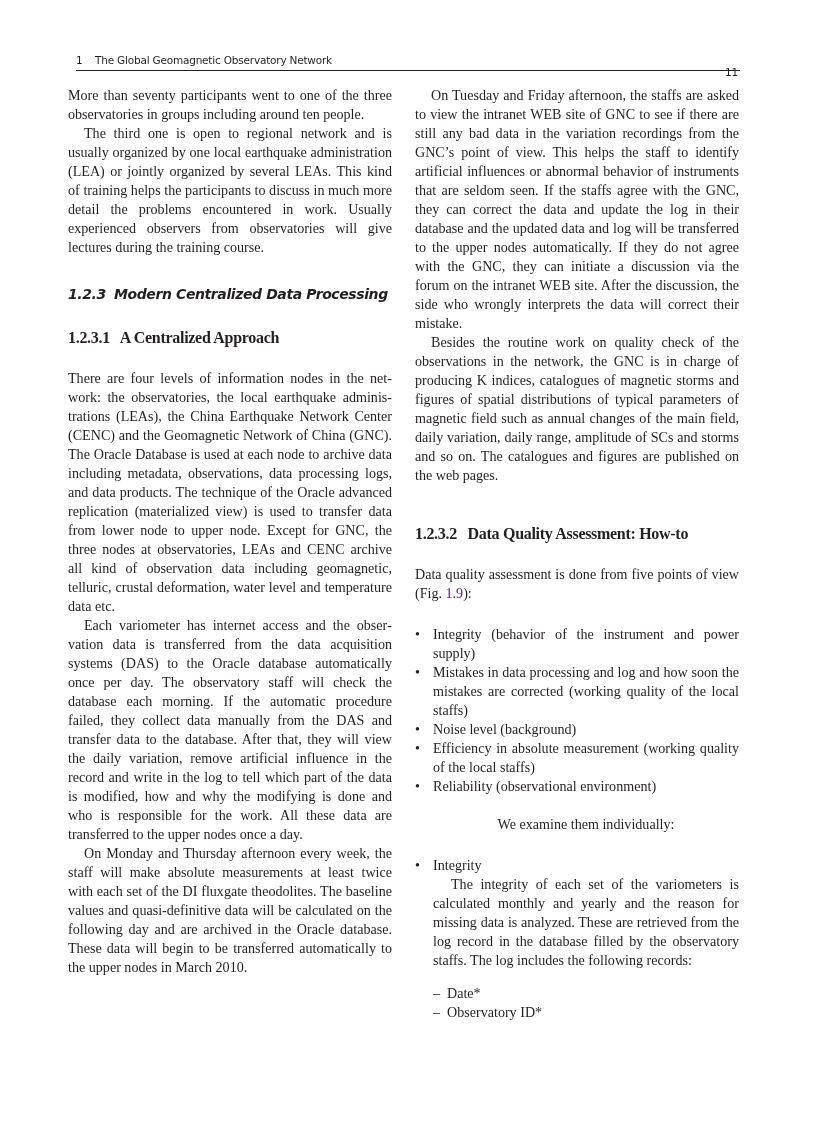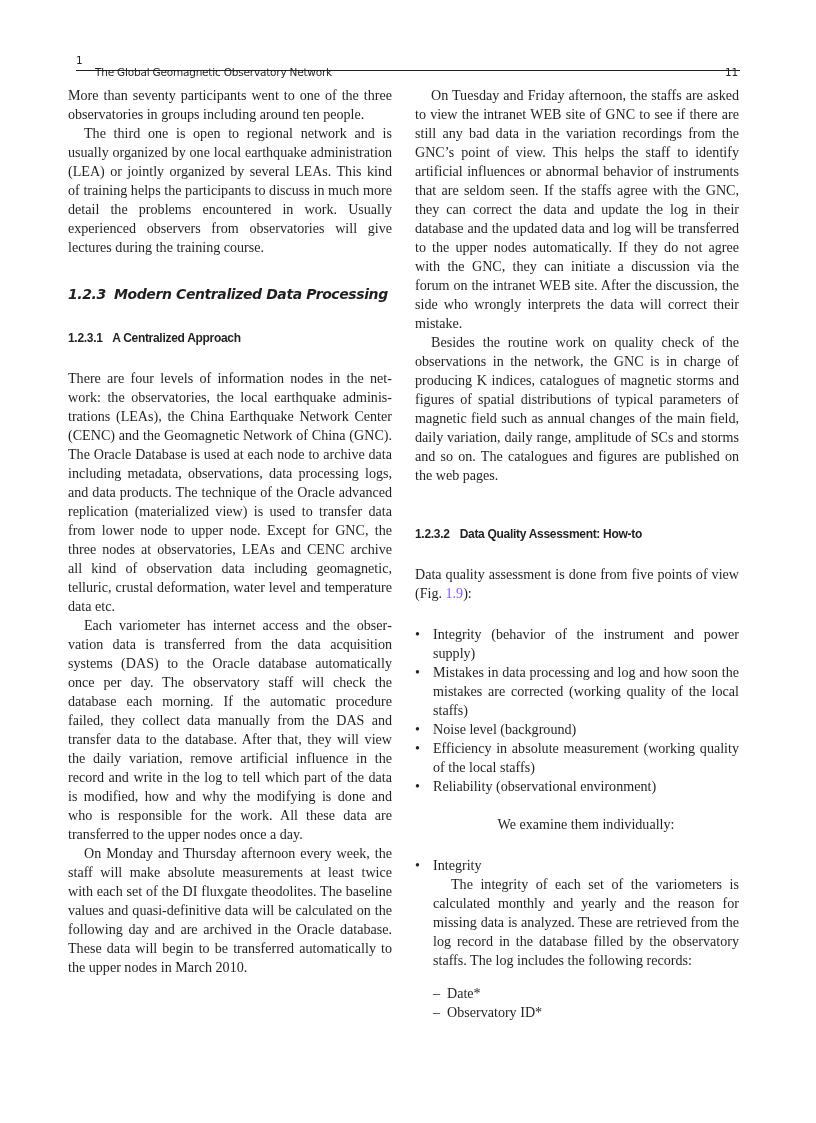--- a/index.html
+++ b/index.html
@@ -3,43 +3,43 @@
 <meta charset="utf-8">
 <style>
   html, body { margin: 0; padding: 0; background: #ffffff; }
   body { width: 816px; height: 1123px; position: relative; overflow: hidden; color: #231f20; }
   .header {
     position: absolute; left: 76px; top: 52px; width: 664px; height: 18px;
     font-family: "DejaVu Sans", sans-serif; font-size: 10.5px; letter-spacing: -0.2px;
     border-bottom: 1px solid #231f20;
   }
   .header .chap-num { position: absolute; left: 0; top: 2px; }
-  .header .chap-title { position: absolute; left: 19px; top: 14px; }
+  .header .chap-title { position: absolute; left: 19px; top: 2px; }
   .header .page-num { position: absolute; right: 2px; top: 14px; }
   .col {
     position: absolute; top: 86px; width: 324px;
     font-family: "Liberation Serif", serif; font-size: 14.1px; line-height: 19px;
     text-align: justify; hyphens: manual;
   }
   .col-left { left: 68px; }
   .col-right { left: 415px; }
   p { margin: 0; }
   p.indent { text-indent: 16px; }
   .h2 {
     font-family: "DejaVu Sans", sans-serif; font-weight: bold; font-style: italic;
     font-size: 14px; line-height: 22px; margin: 26px 0 0 0; letter-spacing: -0.4px;
     display: flex;
   }
   .h2 .num { width: 46px; flex: none; }
   .h3 {
-    font-family: Liberation Sans, sans-serif; font-weight: bold; font-size: 12px;
+    font-family: Liberation Serif, serif; font-weight: bold; font-size: 16px;
     line-height: 18px; margin: 24px 0 22px 0; letter-spacing: -0.3px; text-align: left;
   }
   .h3 .num { margin-right: 7px; }
-  .link { color: #8b5cf6; }
+  .link { color: #4c1d95; }
   ul.bullets { list-style: none; margin: 22px 0 0 0; padding: 0; }
   ul.bullets li { position: relative; padding-left: 18px; }
   ul.bullets li .bullet { position: absolute; left: 0; top: 0; }
   .after-list { margin: 19px 0 0 18px; text-align: center; }
   .sub-para { text-indent: 18px; }
   ul.dashes { list-style: none; margin: 14px 0 0 18px; padding: 0; text-align: left; }
   ul.dashes li { position: relative; padding-left: 14px; }
   ul.dashes li .dash { position: absolute; left: 0; top: 0; }
 </style>
 </head>

